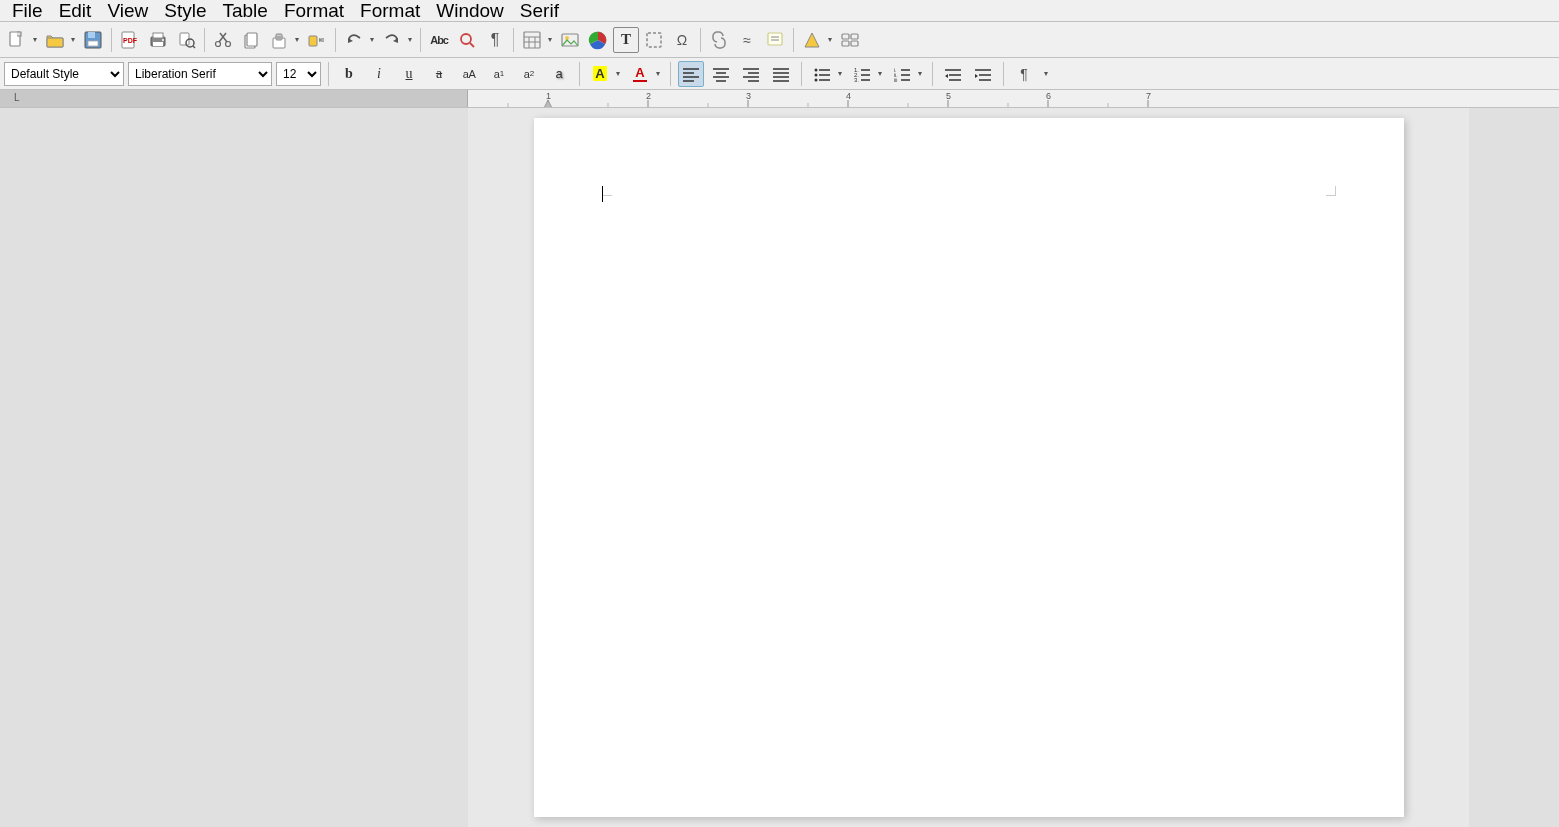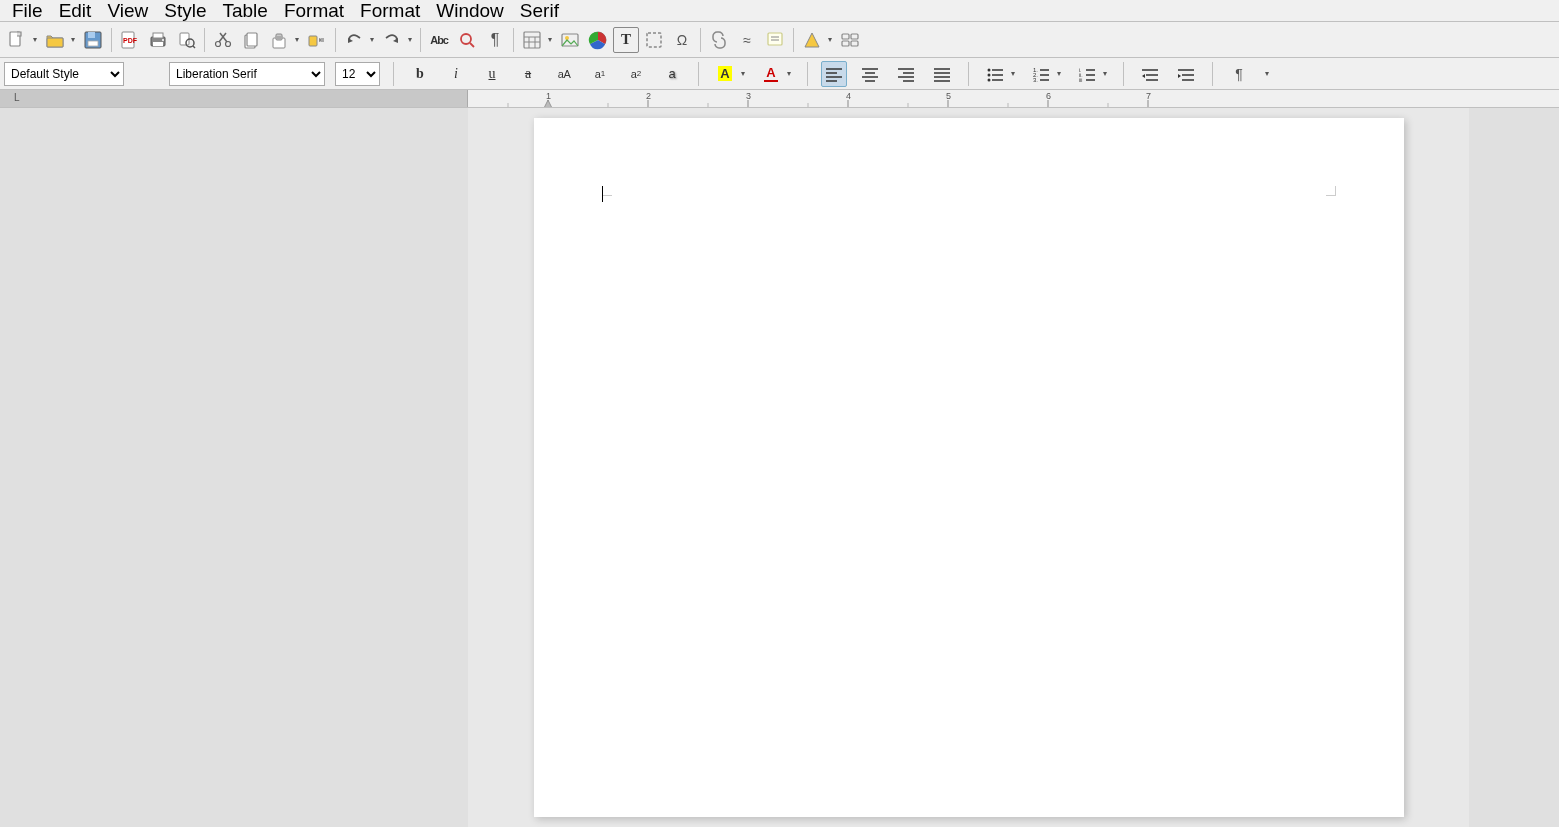--- a/index.html
+++ b/index.html
@@ -32,21 +32,21 @@
       height: 36px;
       gap: 2px;
     }
     .toolbar2 {
       display: flex;
       align-items: center;
       background: #f0f0f0;
       border-bottom: 1px solid #c0c0c0;
       padding: 2px 4px;
       height: 32px;
-      gap: 10px;
+      gap: 4px;
     }
 
     .tb-btn {
       display: flex;
       align-items: center;
       justify-content: center;
       min-width: 26px;
       height: 26px;
       border: 1px solid transparent;
       border-radius: 2px;
@@ -67,21 +67,21 @@
     .dropdown-select {
       height: 24px;
       border: 1px solid #aaa;
       background: #fff;
       font-size: 12px;
       padding: 1px 2px;
       cursor: pointer;
     }
 
     .style-dropdown { width: 120px; }
-    .font-dropdown { width: 156px; margin-left: 35px; }
+    .font-dropdown { width: 144px; }
     .size-dropdown { width: 45px; }
 
     
     .tb-dropdown-btn {
       display: flex;
       align-items: center;
     }
 
     
     .ruler {

